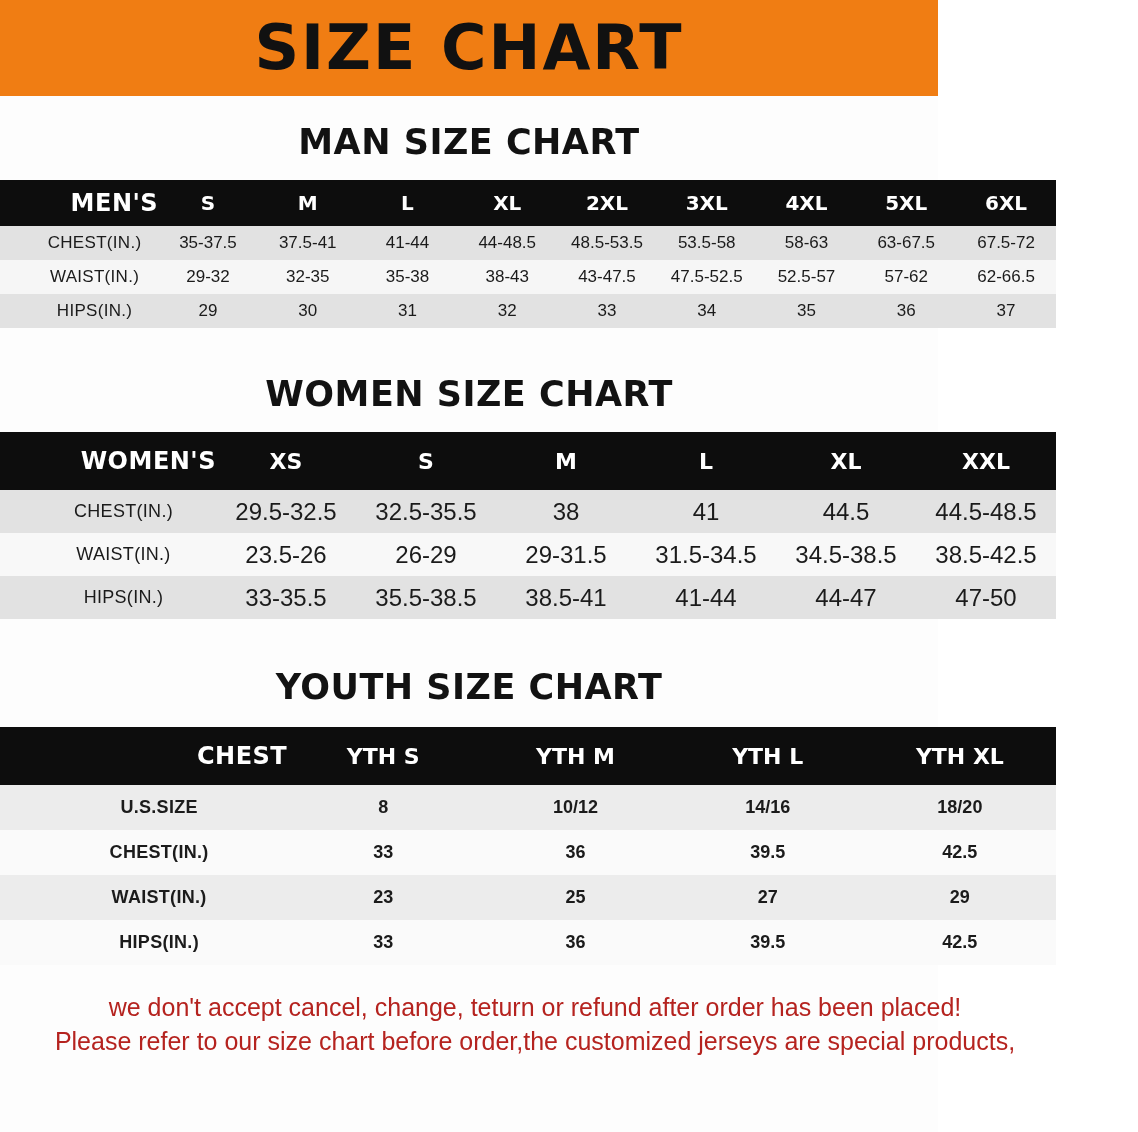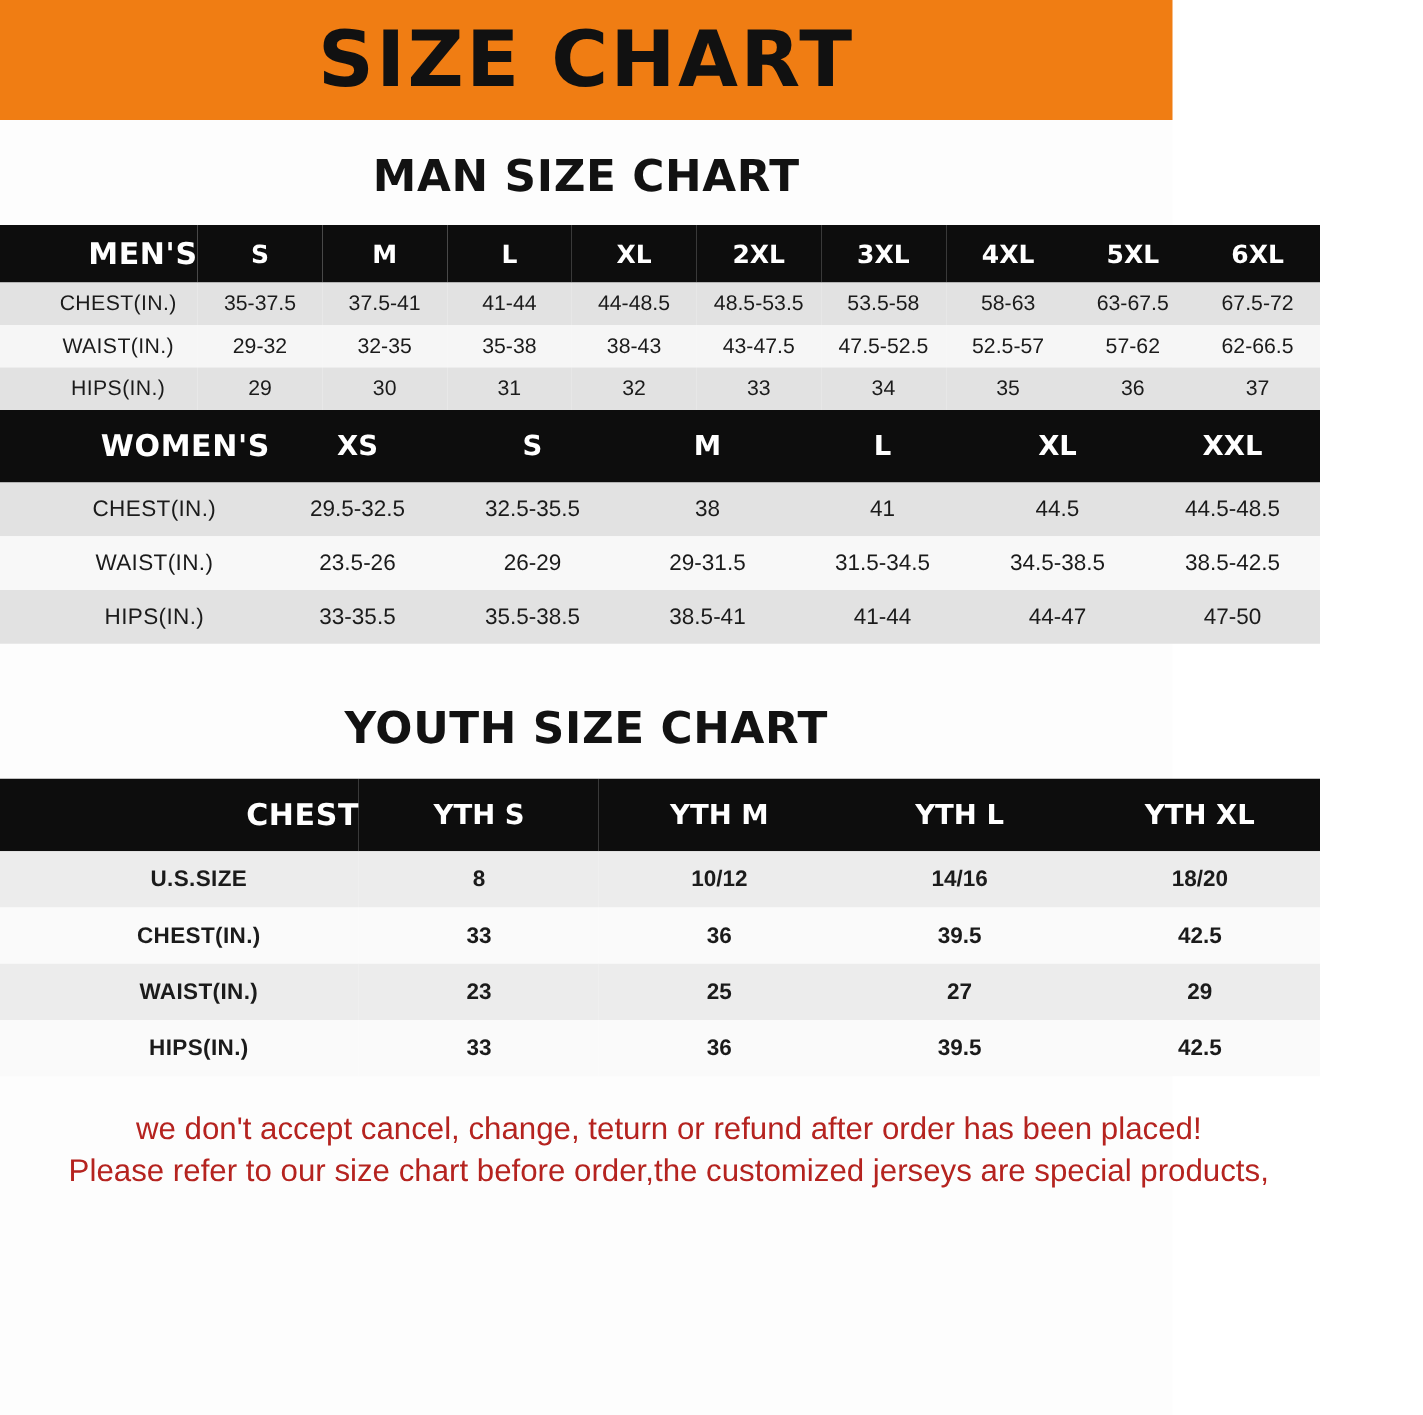--- a/index.html
+++ b/index.html
@@ -84,21 +84,21 @@
   .tbl-men thead th.rowhead { font-size: 24px; }
 
   tbody td {
     text-align: center;
     vertical-align: middle;
     font-family: "Liberation Sans", sans-serif;
     font-size: 17px;
     color: #1b1b1b;
   }
   .tbl-men tbody td { height: 34px; }
-  .tbl-women tbody td { height: 43px; font-size: 18px; }
+  .tbl-women tbody td { height: 43px; font-size: 24px; }
   .tbl-youth tbody td { height: 45px; font-size: 18px; font-weight: bold; }
 
   tbody td.rowlabel {
     text-align: center;
     font-size: 17px;
     letter-spacing: 0.3px;
     color: #1b1b1b;
     padding-left: 32px;
   }
   .tbl-women tbody td.rowlabel,
@@ -188,20 +188,21 @@
         <td>32</td>
         <td>33</td>
         <td>34</td>
         <td>35</td>
         <td>36</td>
         <td>37</td>
       </tr>
     </tbody>
   </table>
 
+  <div class="section-title sec-women">WOMEN SIZE CHART</div>
   <table class="tbl-women">
     <colgroup>
       <col style="width:216px">
       <col span="6" style="width:140px">
     </colgroup>
     <thead>
       <tr>
         <th class="rowhead">WOMEN'S</th>
         <th>XS</th>
         <th>S</th>

